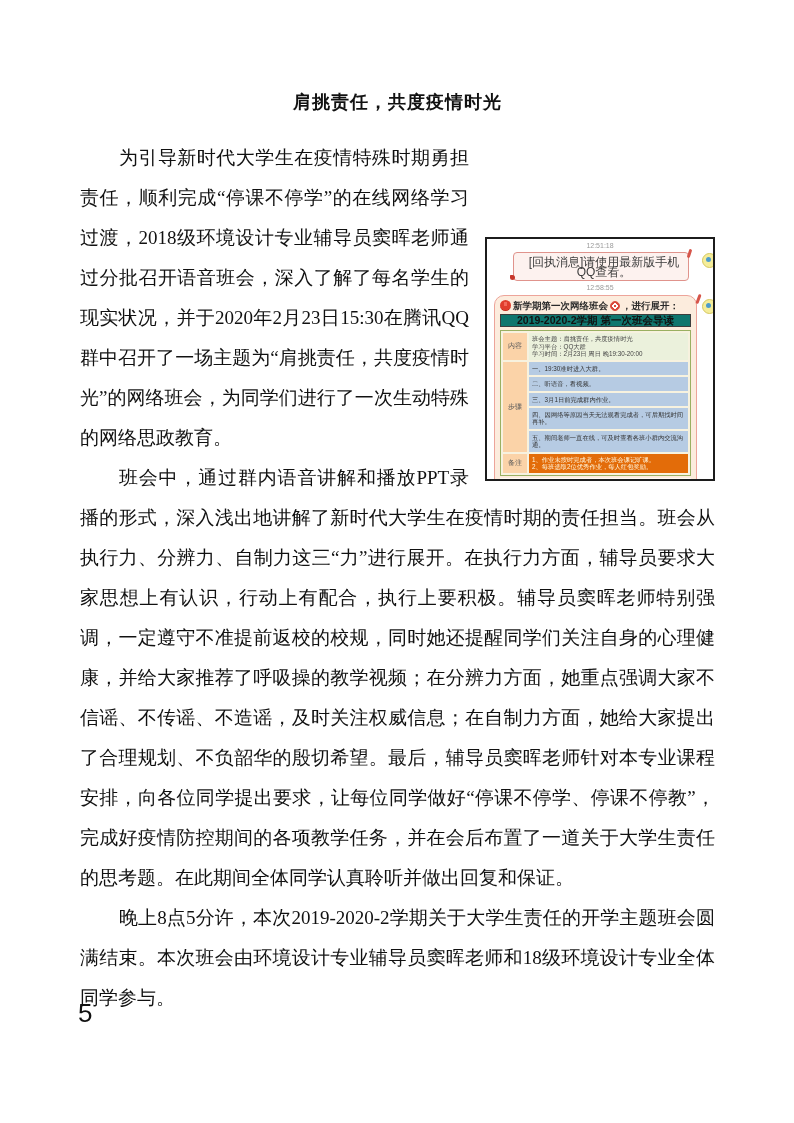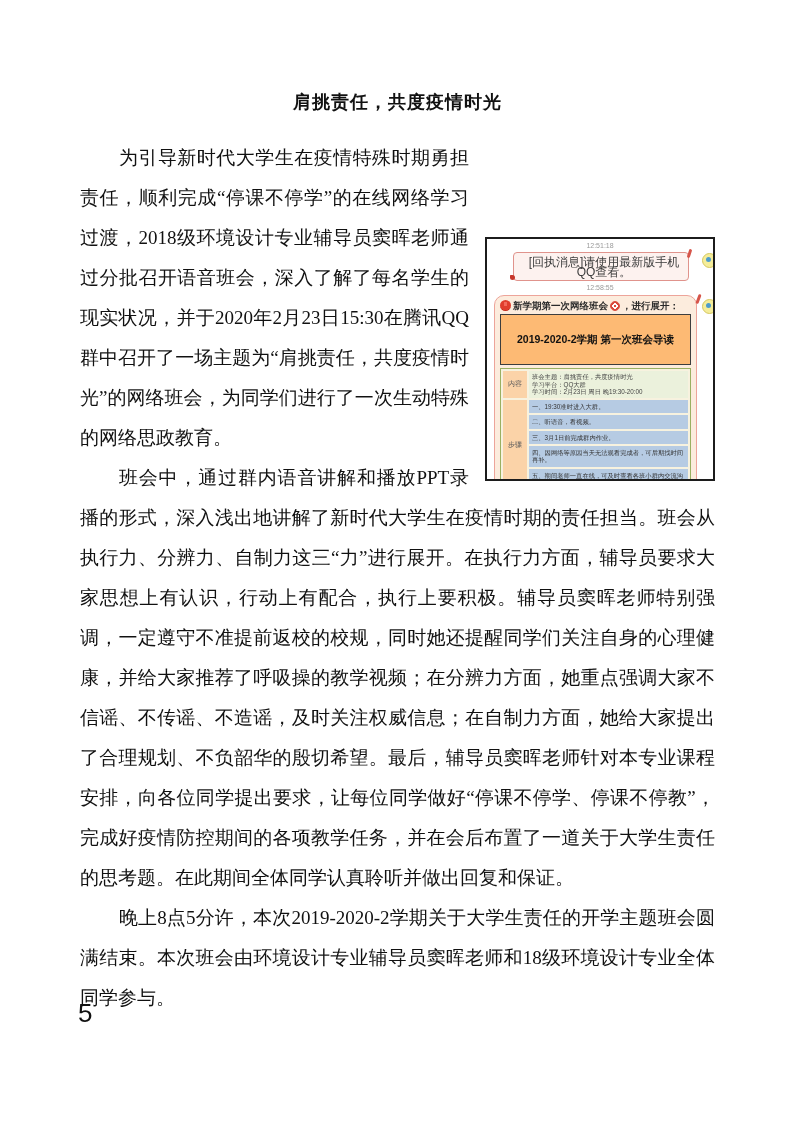--- a/index.html
+++ b/index.html
@@ -106,23 +106,23 @@
   }
   .emoji-lollipop {
     display: inline-block; width: 10px; height: 10px; border-radius: 50%;
     background: radial-gradient(circle, #d9493a 0 1.5px, #ffffff 1.5px 2.8px, #d9493a 2.8px 4px, #ffffff 4px);
     border: 1px solid #d9493a;
     flex: 0 0 auto;
   }
 
   .qq-guide-title {
     margin-top: 3px;
-    background: #fdba74;
+    background: #0f766e;
     border: 1px solid #3d3d3d;
-    padding: 19px 0;
+    padding: 0 0;
     text-align: center;
     font-weight: bold;
     font-size: 10.5px;
     color: #111;
     line-height: 11px;
     white-space: nowrap;
   }
 
   .qq-table {
     margin-top: 3px;

